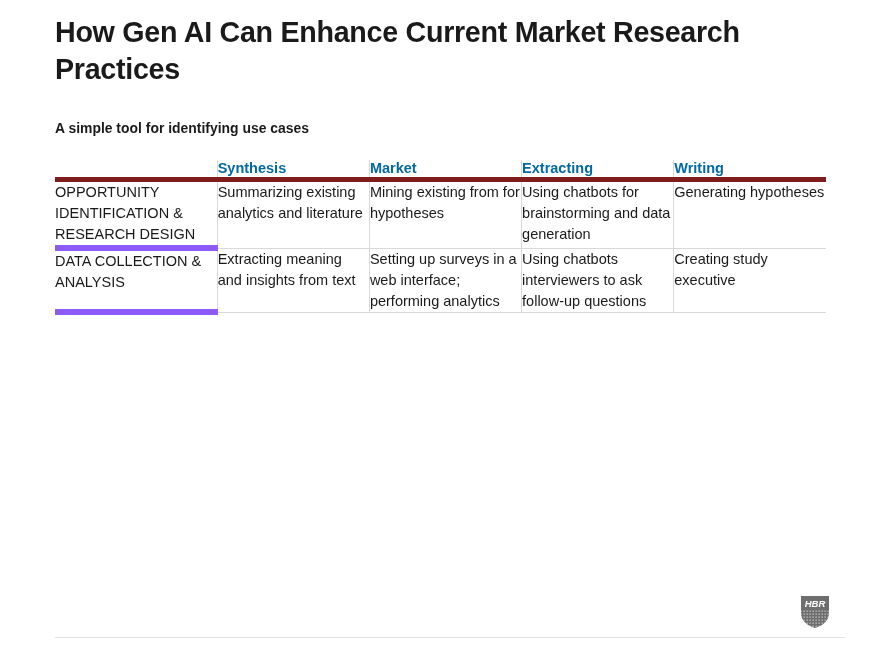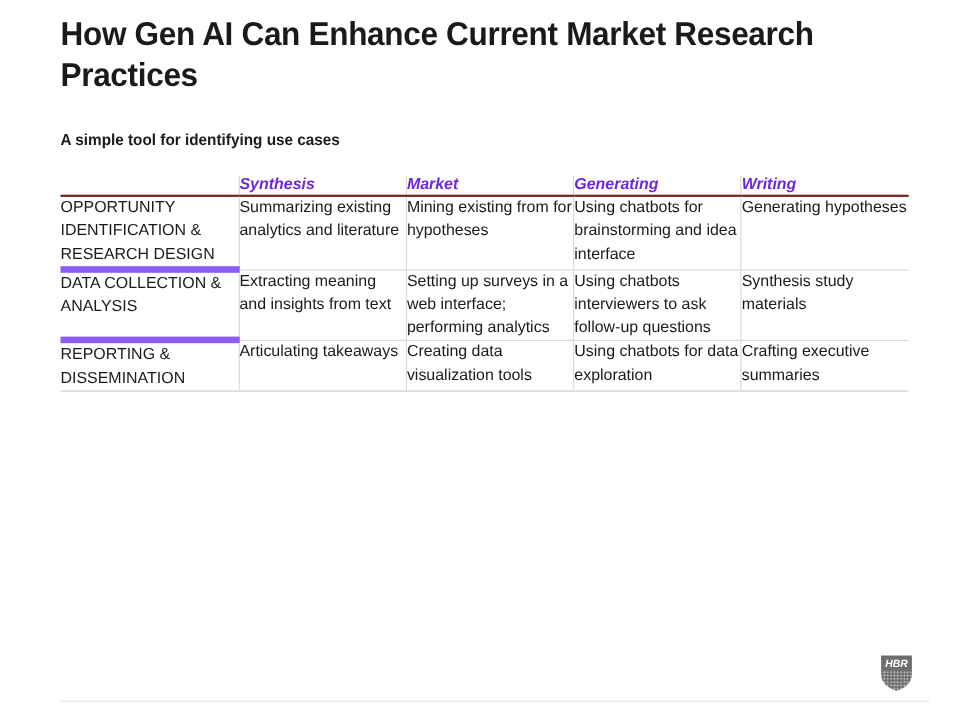--- a/index.html
+++ b/index.html
@@ -69,26 +69,25 @@
     padding: 0;
   }
 
   .col-label  { width: 162px; }
   .col-data   { width: 152px; }
 
   
   .head-cell {
     font-size: 14.5px;
     font-weight: bold;
-    color: #6d28d9;
+    color: #0369a1;
     padding: 18px 0 16px 12px;
-    border-bottom: 2px solid #7f1d1d;
+    border-bottom: 5px solid #7f1d1d;
     border-left: 1px solid #d8d8d8;
     line-height: 1.2;
-    font-style: italic;
   }
   .head-cell.blank {
     border-left: none;
     padding-left: 0;
   }
 
   
   .row-label {
     font-size: 14.5px;
     font-weight: normal;
@@ -147,45 +146,38 @@
       <col class="col-data">
       <col class="col-data">
       <col class="col-data">
       <col class="col-data">
     </colgroup>
     <thead>
       <tr>
         <th class="head-cell blank"></th>
         <th class="head-cell">Synthesis</th>
         <th class="head-cell">Market</th>
-        <th class="head-cell">Generating</th>
+        <th class="head-cell">Extracting</th>
         <th class="head-cell">Writing</th>
       </tr>
     </thead>
     <tbody>
       <tr>
         <td class="row-label">OPPORTUNITY IDENTIFICATION &amp; RESEARCH DESIGN</td>
         <td class="body-cell">Summarizing existing analytics and literature</td>
         <td class="body-cell">Mining existing from for hypotheses</td>
-        <td class="body-cell">Using chatbots for brainstorming and idea interface</td>
+        <td class="body-cell">Using chatbots for brainstorming and data generation</td>
         <td class="body-cell">Generating hypotheses</td>
       </tr>
       <tr>
         <td class="row-label">DATA COLLECTION &amp; ANALYSIS</td>
         <td class="body-cell">Extracting meaning and insights from text</td>
         <td class="body-cell">Setting up surveys in a web interface; performing analytics</td>
         <td class="body-cell">Using chatbots interviewers to ask follow-up questions</td>
-        <td class="body-cell">Synthesis study materials</td>
-      </tr>
-      <tr class="last-row">
-        <td class="row-label">REPORTING &amp; DISSEMINATION</td>
-        <td class="body-cell">Articulating takeaways</td>
-        <td class="body-cell">Creating data visualization tools</td>
-        <td class="body-cell">Using chatbots for data exploration</td>
-        <td class="body-cell">Crafting executive summaries</td>
+        <td class="body-cell">Creating study executive</td>
       </tr>
     </tbody>
   </table>
 
   <div class="hbr-logo">
     <svg width="30" height="34" viewBox="0 0 30 34" xmlns="http://www.w3.org/2000/svg">
       <defs>
         <pattern id="dots" x="0" y="0" width="3" height="3" patternUnits="userSpaceOnUse">
           <circle cx="1.1" cy="1.1" r="0.7" fill="#ffffff" opacity="0.85"></circle>
         </pattern>

